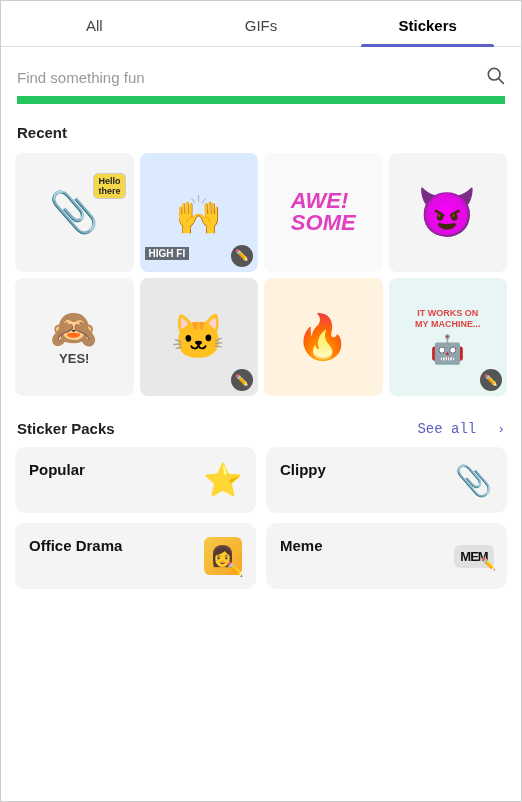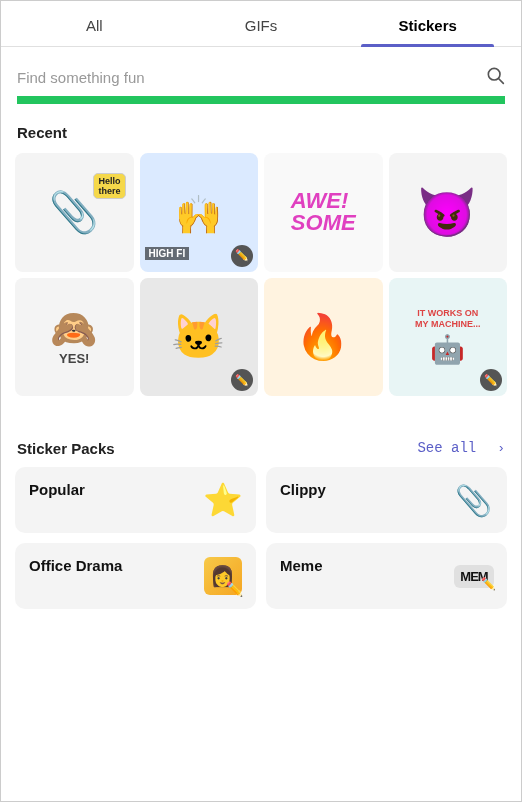--- a/index.html
+++ b/index.html
@@ -187,24 +187,23 @@
       text-align: center;
       line-height: 1.3;
     }
     .s-works-robot {
       font-size: 28px;
     }
 
     
     .packs-header {
       display: flex;
-      align-items: flex-start;
+      align-items: flex-end;
       justify-content: space-between;
       padding: 4px 16px 10px;
-      margin-top: 20px;
     }
     .packs-label {
       font-size: 15px;
       font-weight: 600;
       color: #222;
     }
     .see-all {
       font-size: 14px;
       color: #5b5fc7;
       display: flex;

